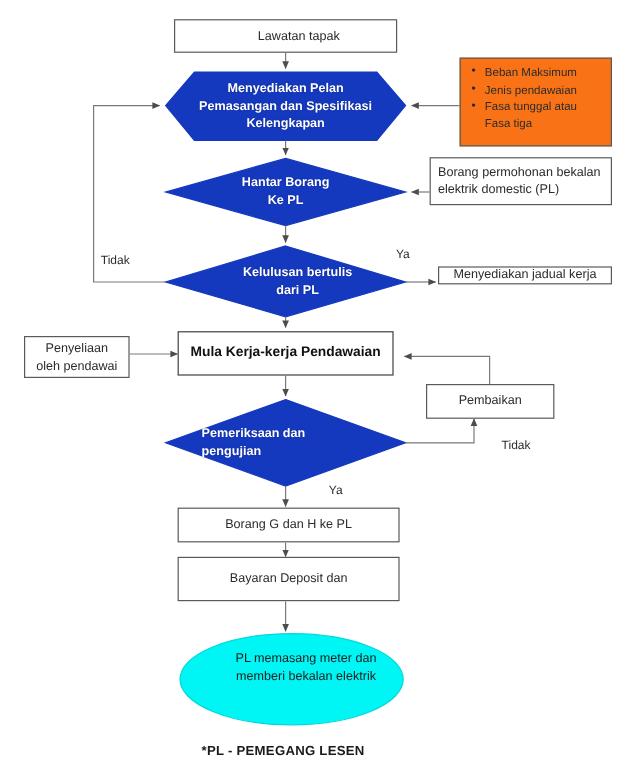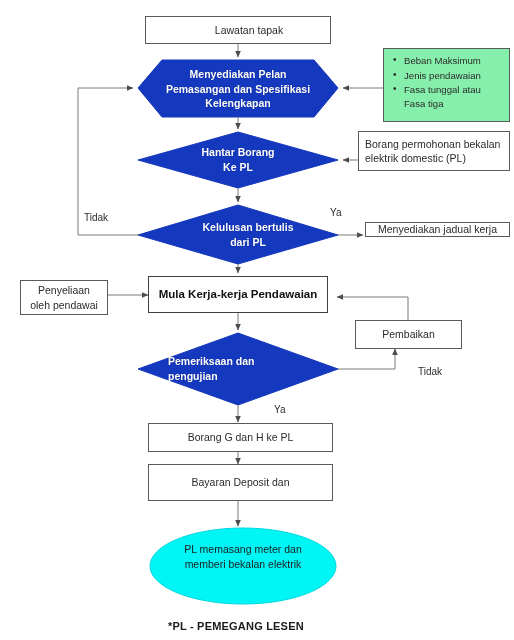--- a/index.html
+++ b/index.html
@@ -76,21 +76,21 @@
     display: flex;
     align-items: center;
     justify-content: center;
     pointer-events: none;
   }
   
   .bullet-box {
     position: absolute;
     box-sizing: border-box;
     border: 1px solid #5a5a5a;
-    background: #86efac;
+    background: #f97316;
     padding: 5px 6px 5px 4px;
   }
   .bullet-box ul {
     margin: 0;
     padding-left: 16px;
     list-style: none;
   }
   .bullet-box li {
     position: relative;
     font-size: 9.6px;
@@ -259,21 +259,21 @@
   <div class="node rect" style="left:148px; top:423px; width:185px; height:29px;">
     <span>Borang G dan H  ke PL</span>
   </div>
 
   <div class="node rect" style="left:148px; top:464px; width:185px; height:37px;">
     <div>
       <div>Bayaran Deposit  dan</div>
     </div>
   </div>
 
-  <div class="cyan-text" style="left:168px; top:540px; width:150px; height:34px;">
+  <div class="cyan-text" style="left:180px; top:540px; width:150px; height:34px;">
     <div>
       <div>PL memasang meter dan</div>
       <div>memberi bekalan elektrik</div>
     </div>
   </div>
 
   <div class="footer-note" style="left:168px; top:620px;">
     <span>*PL - PEMEGANG LESEN</span>
   </div>
 

